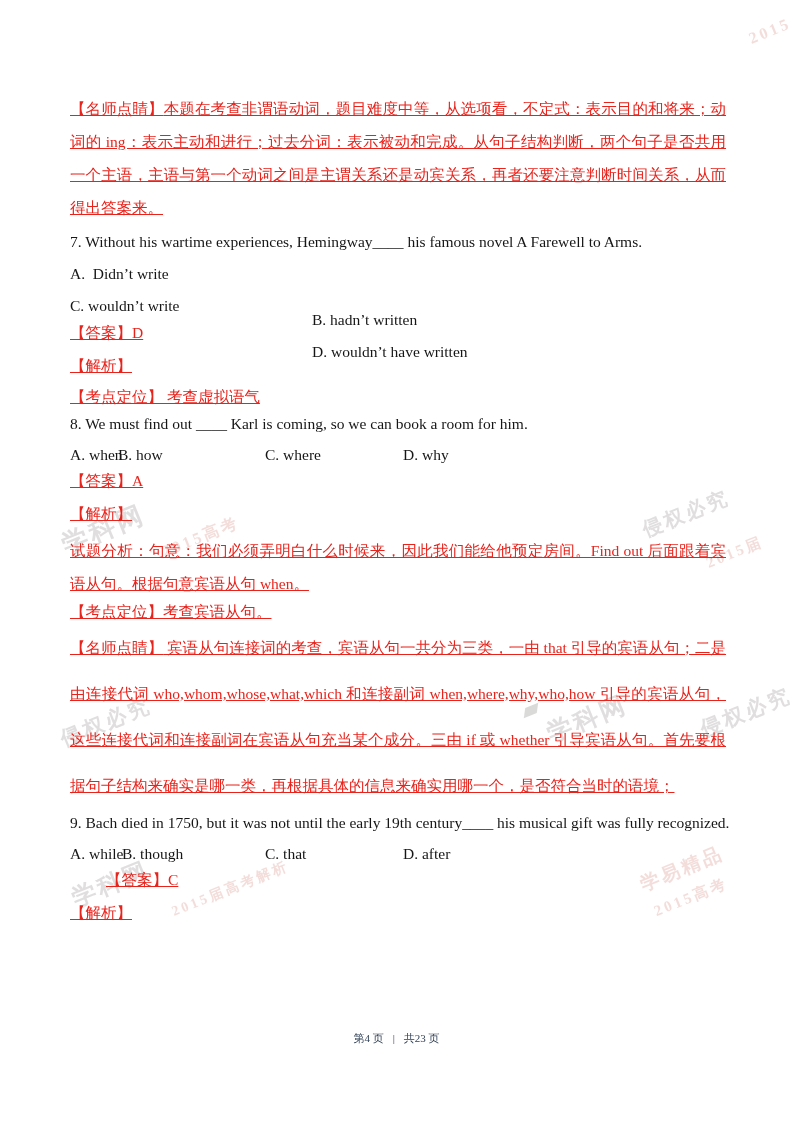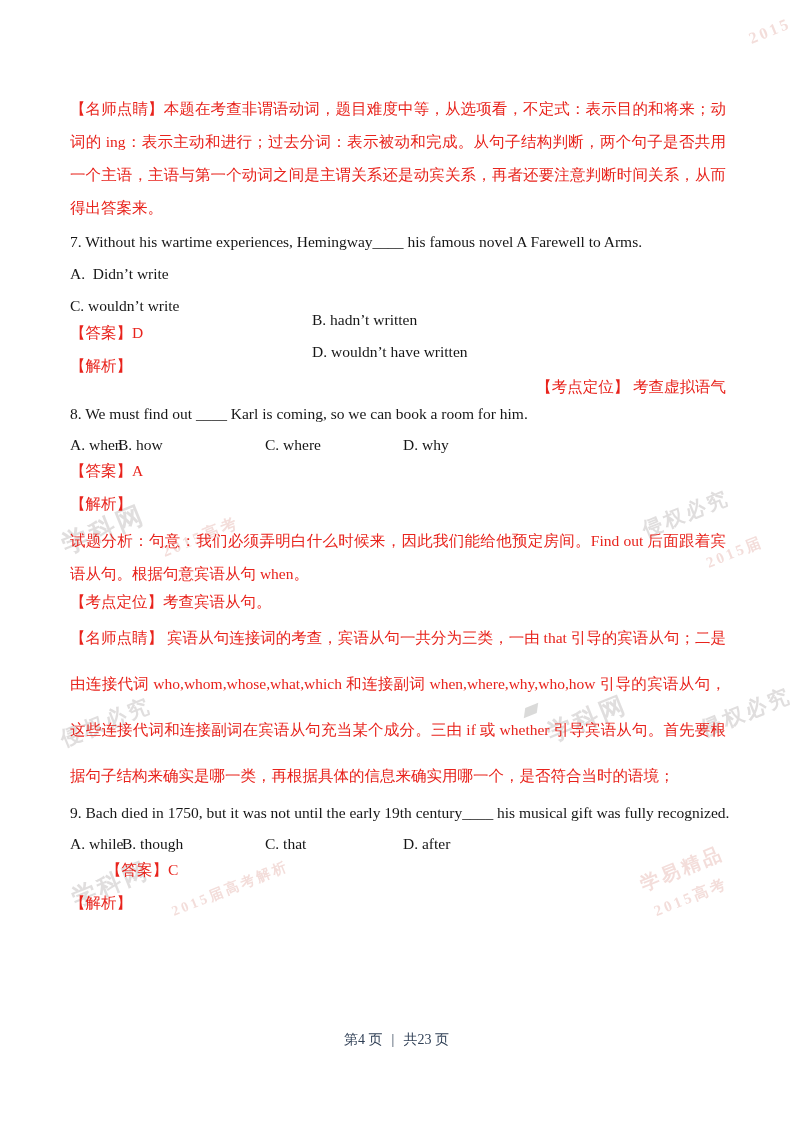--- a/index.html
+++ b/index.html
@@ -27,21 +27,21 @@
   .wm-pink { color:rgba(226,170,162,0.40); }
   .wm-logo {
     position:absolute;
     width:14px; height:9px;
     background:rgba(150,150,145,0.35);
     transform:rotate(-22deg) skewX(-30deg);
   }
 
   
   .content { position:absolute; left:70px; width:656px; top:92px; }
-  .red { color:#e8231c; }
+  .red { color:#e8231c;text-decoration:underline; }
   p { margin:0; }
   .cn {
     font-size:15.5px;
     line-height:33px;
     text-align:justify;
   }
   .en {
     font-size:15.5px;
     line-height:20px;
     white-space:pre;
@@ -50,21 +50,21 @@
   .opt { position:absolute; top:0; white-space:pre; }
 
   
   .b-note6      { margin-top:0; }
   .b-stem7      { margin-top:8px; }
   .b-opt7r1     { margin-top:13px; }
   .b-opt7r2     { margin-top:12px; }
   .b-ans7       { margin-top:6px; }
   .b-jiexi7     { margin-top:13px; }
   .b-analysis7  { margin-top:10px; }
-  .b-kaodian7   { margin-top:1px;text-align:right; }
+  .b-kaodian7   { margin-top:11px; }
   .b-note7      { margin-top:11px; }
   .b-stem8      { margin-top:7px; }
   .b-opt8       { margin-top:12px; }
   .b-ans8       { margin-top:5px; }
   .b-jiexi8     { margin-top:13px; }
   .b-analysis8  { margin-top:10px; }
   .b-kaodian8   { margin-top:2px; }
   .b-note8      { margin-top:3px; line-height:46px; }
   .b-stem9      { margin-top:4px; }
   .b-opt9       { margin-top:12px; }
@@ -80,21 +80,21 @@
   .q8-colD { left:333px; }
   .q9-colA { left:0; }
   .q9-colB { left:52px; }
   .q9-colC { left:195px; }
   .q9-colD { left:333px; }
 
   
   .footer {
     position:absolute; left:0; right:0; top:1031px;
     text-align:center;
-    font-size:14px;
+    font-size:11px;
     color:#2f3f55;
   }
   .footer .sep { margin:0 9px; color:#2f3f55; }
 </style>
 </head>
 <body>
 
 <div class="page">
 
   <div class="wm-layer">

